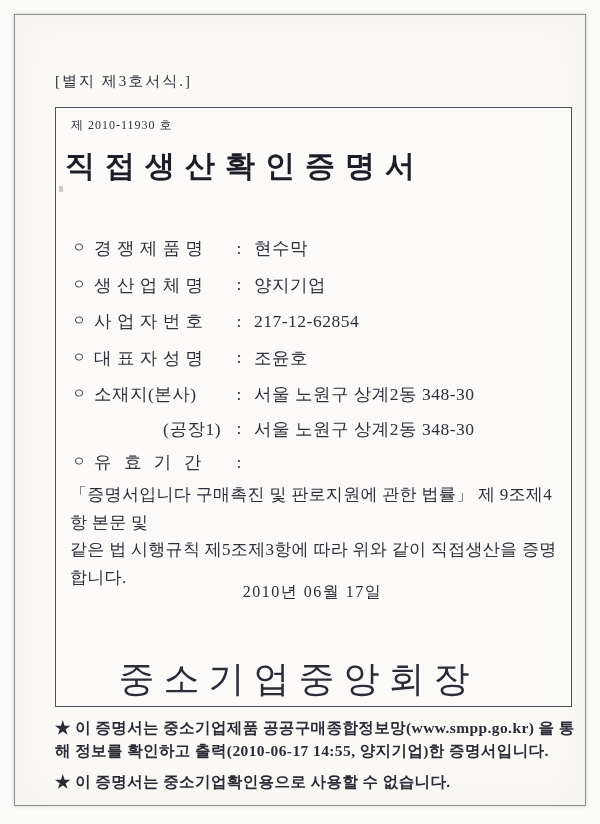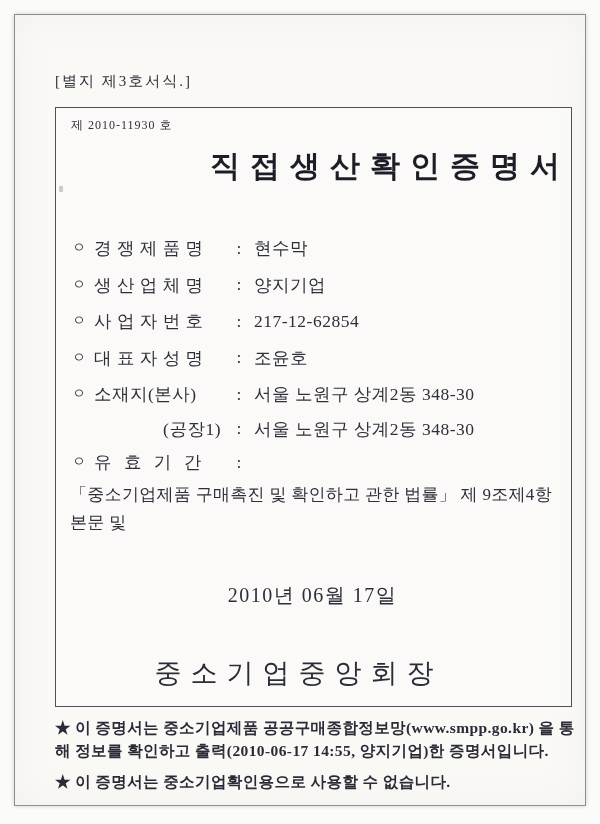--- a/index.html
+++ b/index.html
@@ -30,21 +30,21 @@
     background:rgba(255,255,255,.25);
   }
 
   .cert-no{
     position:absolute;left:56px;top:102px;
     font-size:12px;letter-spacing:1px;color:#2e2e3a;
   }
 
   .cert-title{
     position:absolute;left:40px;top:131px;width:515px;
-    text-align:right;
+    text-align:left;
     font-size:30px;font-weight:bold;color:#1d1d27;
     letter-spacing:10px;text-indent:10px;
   }
 
   .fields{
     position:absolute;left:57px;top:215px;width:480px;
     display:flex;flex-direction:column;
   }
   .field-row{
     display:flex;align-items:center;
@@ -61,26 +61,26 @@
   .field-row.r7 .label{letter-spacing:4px;}
 
   .statement{
     position:absolute;left:55px;top:466px;width:494px;
     font-size:17px;line-height:27.5px;color:#2f2f3b;
     letter-spacing:.3px;
   }
 
   .issue-date{
     position:absolute;left:40px;top:567px;width:515px;
-    text-align:center;font-size:20px;letter-spacing:1.5px;color:#2e2e3a;
+    text-align:center;font-size:16px;letter-spacing:1.5px;color:#2e2e3a;
   }
 
   .issuer{
     position:absolute;left:40px;top:640px;width:515px;
-    text-align:center;font-size:27px;letter-spacing:9px;
+    text-align:center;font-size:36px;letter-spacing:9px;
     color:#2c2c38;transform:translateX(-14px);
   }
 
   .seal{
     position:absolute;left:366px;top:604px;width:84px;height:92px;
     border:5px solid #c5433f;border-radius:9px;
     box-sizing:border-box;
     display:flex;flex-direction:column;justify-content:space-evenly;
     mix-blend-mode:multiply;opacity:.93;
     transform:rotate(-.5deg);
@@ -158,21 +158,22 @@
         <span class="value">서울 노원구 상계2동 348-30</span>
       </div>
       <div class="field-row r7">
         <span class="bullet">ㅇ</span>
         <span class="label">유 효 기 간</span>
         <span class="colon">:</span>
       </div>
     </div>
 
     <div class="statement">
-      <div>「중소기업제품 구매촉진 및 확인하고 관한 법률」  제 9조제4항 본문 및</div>
+      <div>「증명서입니다 구매촉진 및 판로지원에 관한 법률」  제 9조제4항 본문 및</div>
+      <div>같은 법 시행규칙 제5조제3항에 따라 위와 같이 직접생산을  증명합니다.</div>
     </div>
 
     <div class="issue-date">2010년 06월 17일</div>
 
     <div class="issuer">중소기업중앙회장</div>
 
 
     <div class="footer-notes">
       <p class="footer-note">★ 이 증명서는 중소기업제품 공공구매종합정보망(www.smpp.go.kr) 을 통해 정보를 확인하고 출력(2010-06-17 14:55, 양지기업)한 증명서입니다.</p>
       <p class="footer-note">★ 이 증명서는 중소기업확인용으로 사용할 수 없습니다.</p>

